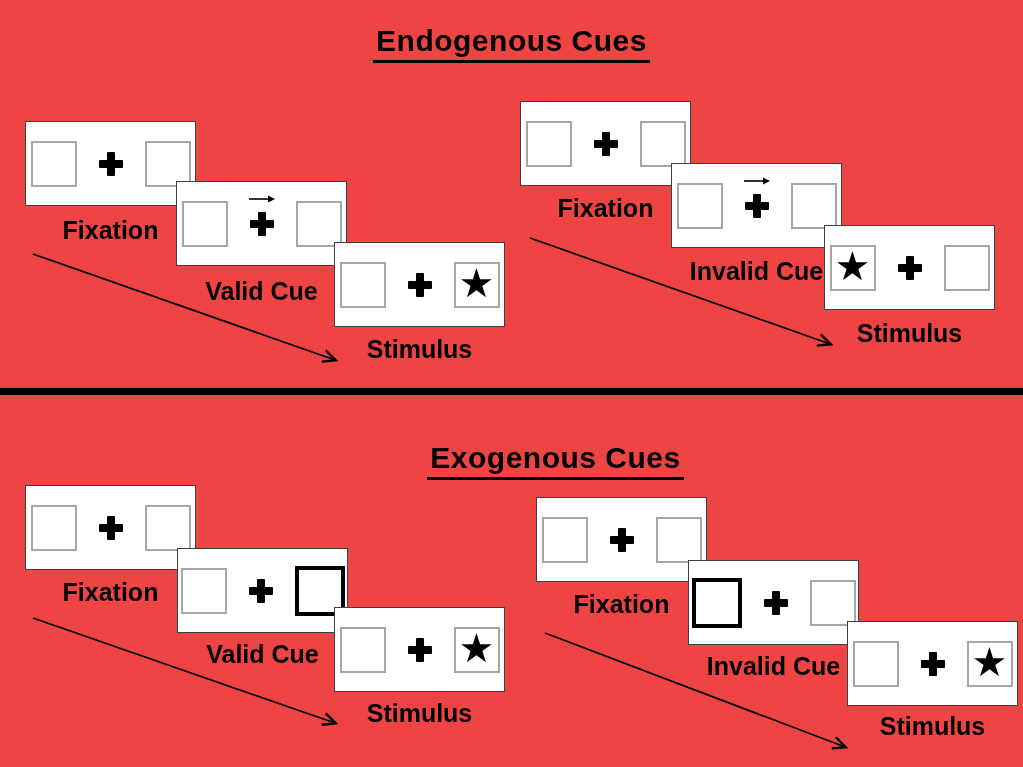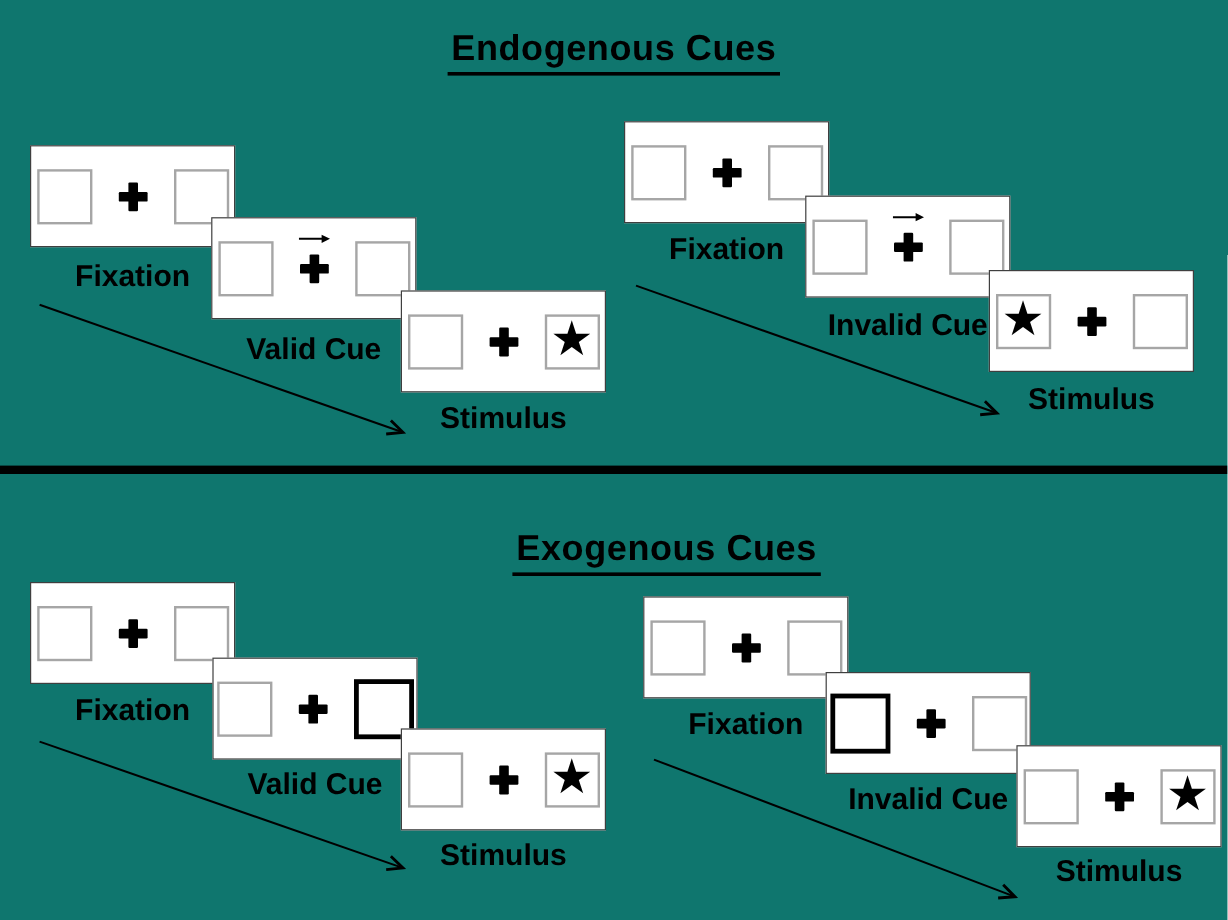--- a/index.html
+++ b/index.html
@@ -1,16 +1,16 @@
 <!DOCTYPE html>
 <html><head>
 <meta charset="utf-8">
 <style>
   html,body{margin:0;padding:0;background:#fff;}
-  .page{position:relative;width:1023px;height:767px;background:#0f766e;overflow:hidden;
+  .page{position:relative;width:1023px;height:767px;background:#ef4444;overflow:hidden;
         font-family:"Liberation Sans",sans-serif;color:#000;}
 
   .section-title{position:absolute;left:0;width:100%;text-align:center;z-index:6;}
   .section-title span{display:inline-block;font-size:30px;font-weight:bold;
         border-bottom:3px solid #000;padding:0 3px 2px 3px;letter-spacing:.5px;}
   #title-endo{top:24px;}
   #title-exo{top:441px;margin-left:44px;}
 
   .divider{position:absolute;left:0;top:388px;width:1023px;height:7px;background:#000;z-index:6;}
 

